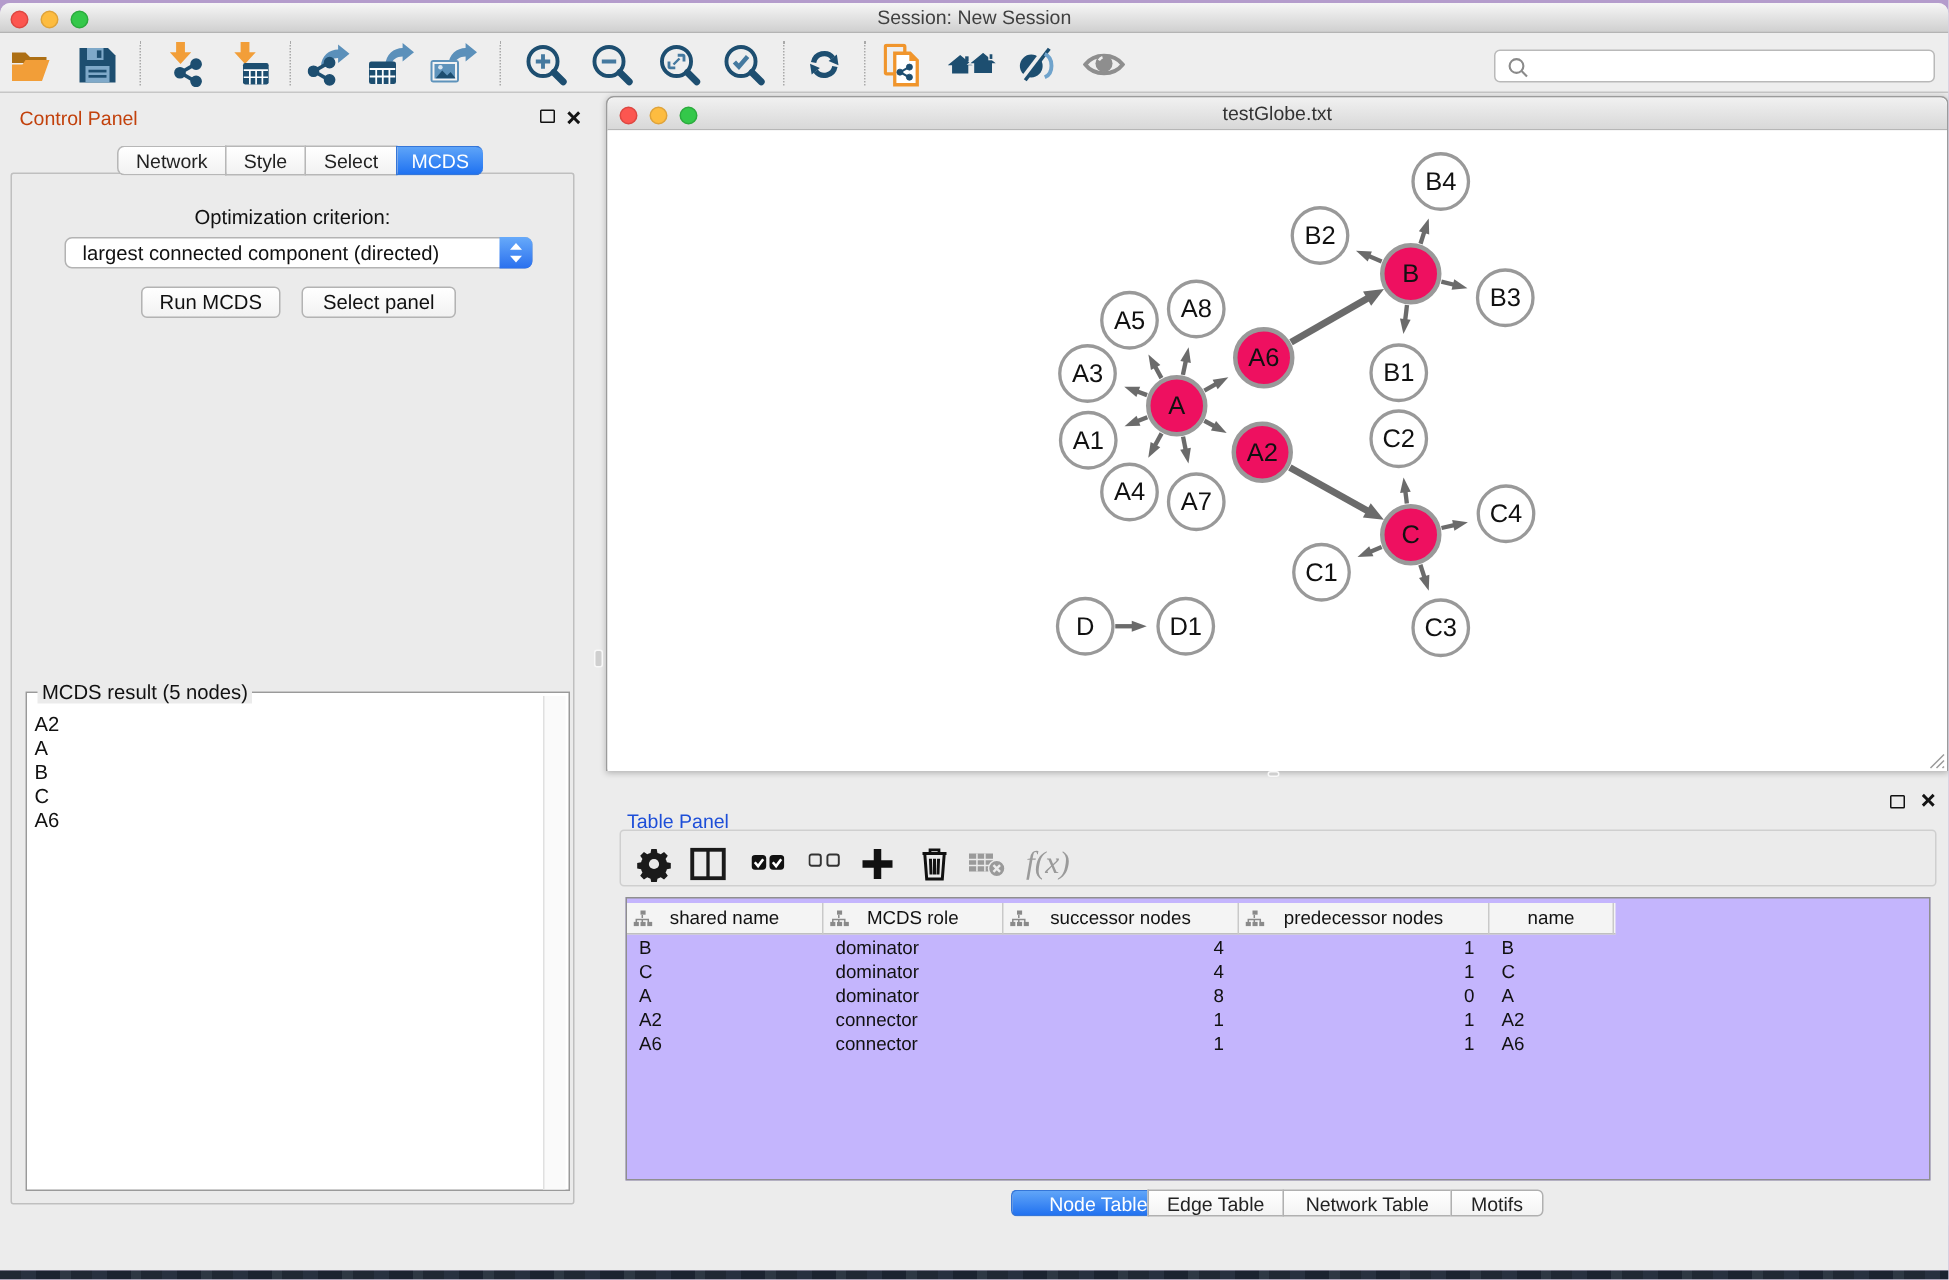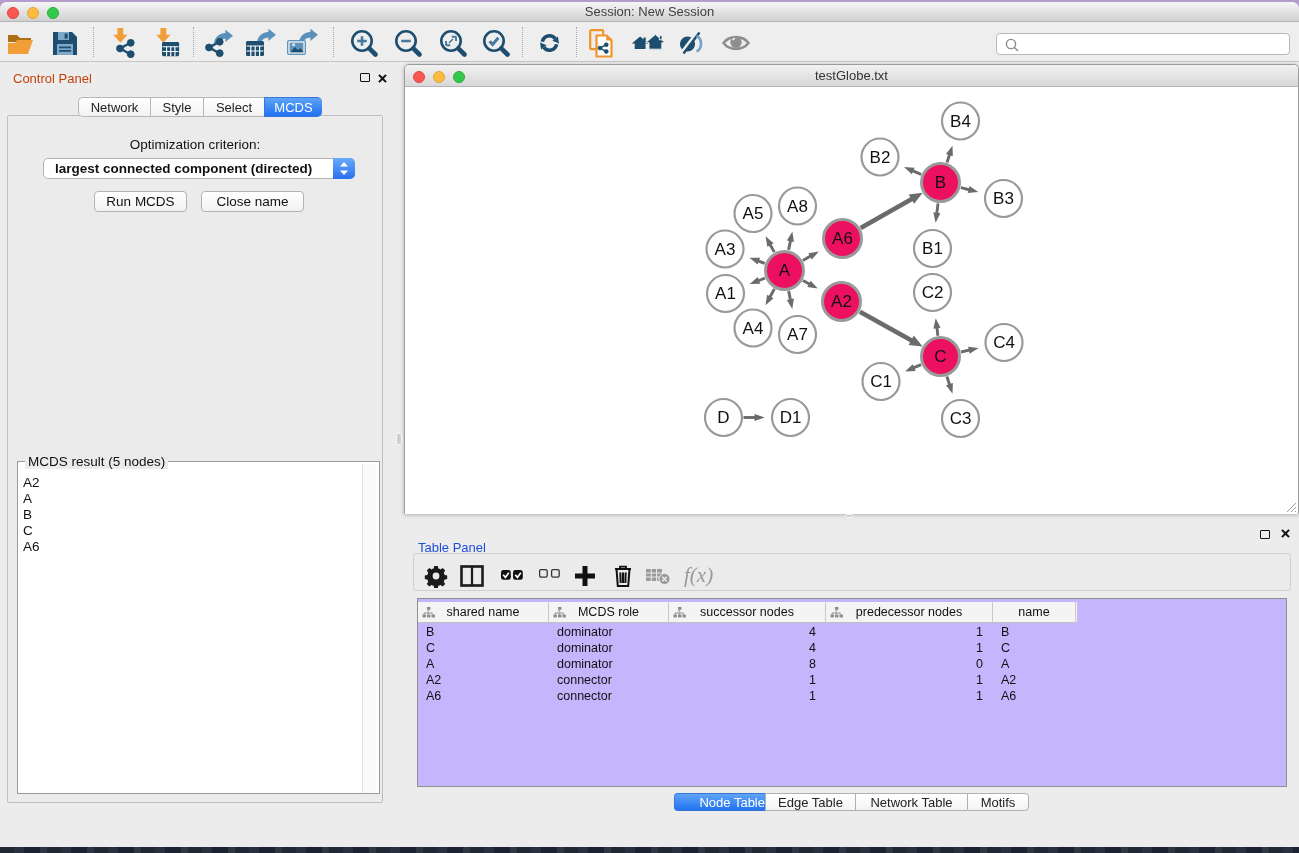--- a/index.html
+++ b/index.html
@@ -24,21 +24,21 @@
 #cpanel { position:absolute; left:0; top:0; width:390px; height:755px; }
 #cpanel-title { position:absolute; left:13px; top:9px; font-size:13px; color:#c2410c; }
 #cp-float { position:absolute; left:360px; top:11px; width:10px; height:9px; border:1.5px solid #111; border-radius:1px; }
 #cp-close { position:absolute; left:377px; top:11px; } #cp-close svg, #tp-close svg { display:block; }
 #cp-body { position:absolute; left:7px; top:53px; width:376px; height:688px; border:1px solid #bfbfbf; border-radius:2px; background:#ebebeb; }
 #cp-tabs { position:absolute; left:78px; top:35px; height:20px; display:flex; z-index:5; }
 .cptab { height:20px; line-height:19px; font-size:13px; color:#222; background:linear-gradient(#ffffff,#f2f2f2); border:1px solid #b7b7b7; border-right:none; text-align:center; }
 .cptab.first { border-radius:5px 0 0 5px; }
 .cptab.sel { background:linear-gradient(#5ea4f8,#1f72f1); color:#fff; border-color:#3576d8; border-radius:0 5px 5px 0; }
 #optlabel { position:absolute; left:0; top:75px; width:100%; text-align:center; font-size:13.5px; color:#111; }
-#dropdown { position:absolute; left:43px; top:96px; width:312px; height:21px; background:#fff; border:1px solid #b3b3b3; border-radius:5px; font-size:13.5px; line-height:19px; color:#111; padding-left:11px;font-weight:bold; }
+#dropdown { position:absolute; left:43px; top:96px; width:312px; height:21px; background:#fff; border:1px solid #b3b3b3; border-radius:5px; font-size:13.5px; line-height:19px; color:#111; padding-left:11px; }
 #dd-btn { position:absolute; right:-1px; top:-1px; width:22px; height:21px; border-radius:0 5px 5px 0; background:linear-gradient(#67aafa,#2a70ee); }
 .btn { position:absolute; height:21px; background:linear-gradient(#ffffff,#f2f2f2); border:1px solid #b3b3b3; border-radius:4px; font-size:13.5px; color:#111; text-align:center; line-height:20px; }
 #btn-run { left:94px; top:129px; width:93px; }
 #btn-close { left:201px; top:129px; width:103px; }
 #fieldset { position:absolute; left:17px; top:399px; width:363px; height:333px; border:1px solid #9a9a9a; background:#fff; }
 #fs-legend { position:absolute; left:7px; top:-8px; background:#ebebeb; padding:0 3px; font-size:13.5px; color:#111; }
 #fs-scroll { position:absolute; right:2px; top:2px; width:15px; height:329px; background:#fafafa; border-left:1px solid #e0e0e0; }
 #fs-list { position:absolute; left:5px; top:13px; font-size:13.5px; color:#111; line-height:16px; }
 
 #netwin { position:absolute; left:404px; top:2px; width:895px; height:450px; background:#fff; border:1px solid #9b9b9b; border-radius:5px 5px 0 0; box-shadow:0 1px 4px rgba(0,0,0,0.25); }
@@ -252,21 +252,21 @@
         <div class="cptab sel" style="width:58px">MCDS</div>
       </div>
       <div id="optlabel">Optimization criterion:</div>
       <div id="dropdown">largest connected component (directed)
         <div id="dd-btn"><svg width="22" height="21" viewBox="0 0 22 21">
               <path d="M7 8.5 L11 4 L15 8.5 Z" fill="#fff"></path>
               <path d="M7 12.5 L11 17 L15 12.5 Z" fill="#fff"></path>
             </svg></div>
       </div>
       <div class="btn" id="btn-run">Run MCDS</div>
-      <div class="btn" id="btn-close">Close name</div>
+      <div class="btn" id="btn-close">Select panel</div>
       <div id="fieldset">
         <div id="fs-legend">MCDS result (5 nodes)</div>
         <div id="fs-scroll"></div>
         <div id="fs-list">A2<br>A<br>B<br>C<br>A6</div>
       </div>
     </div>
     <div id="netwin">
       <div id="nw-title">
         <div class="tl t1"></div>
           <div class="tl t2"></div>

